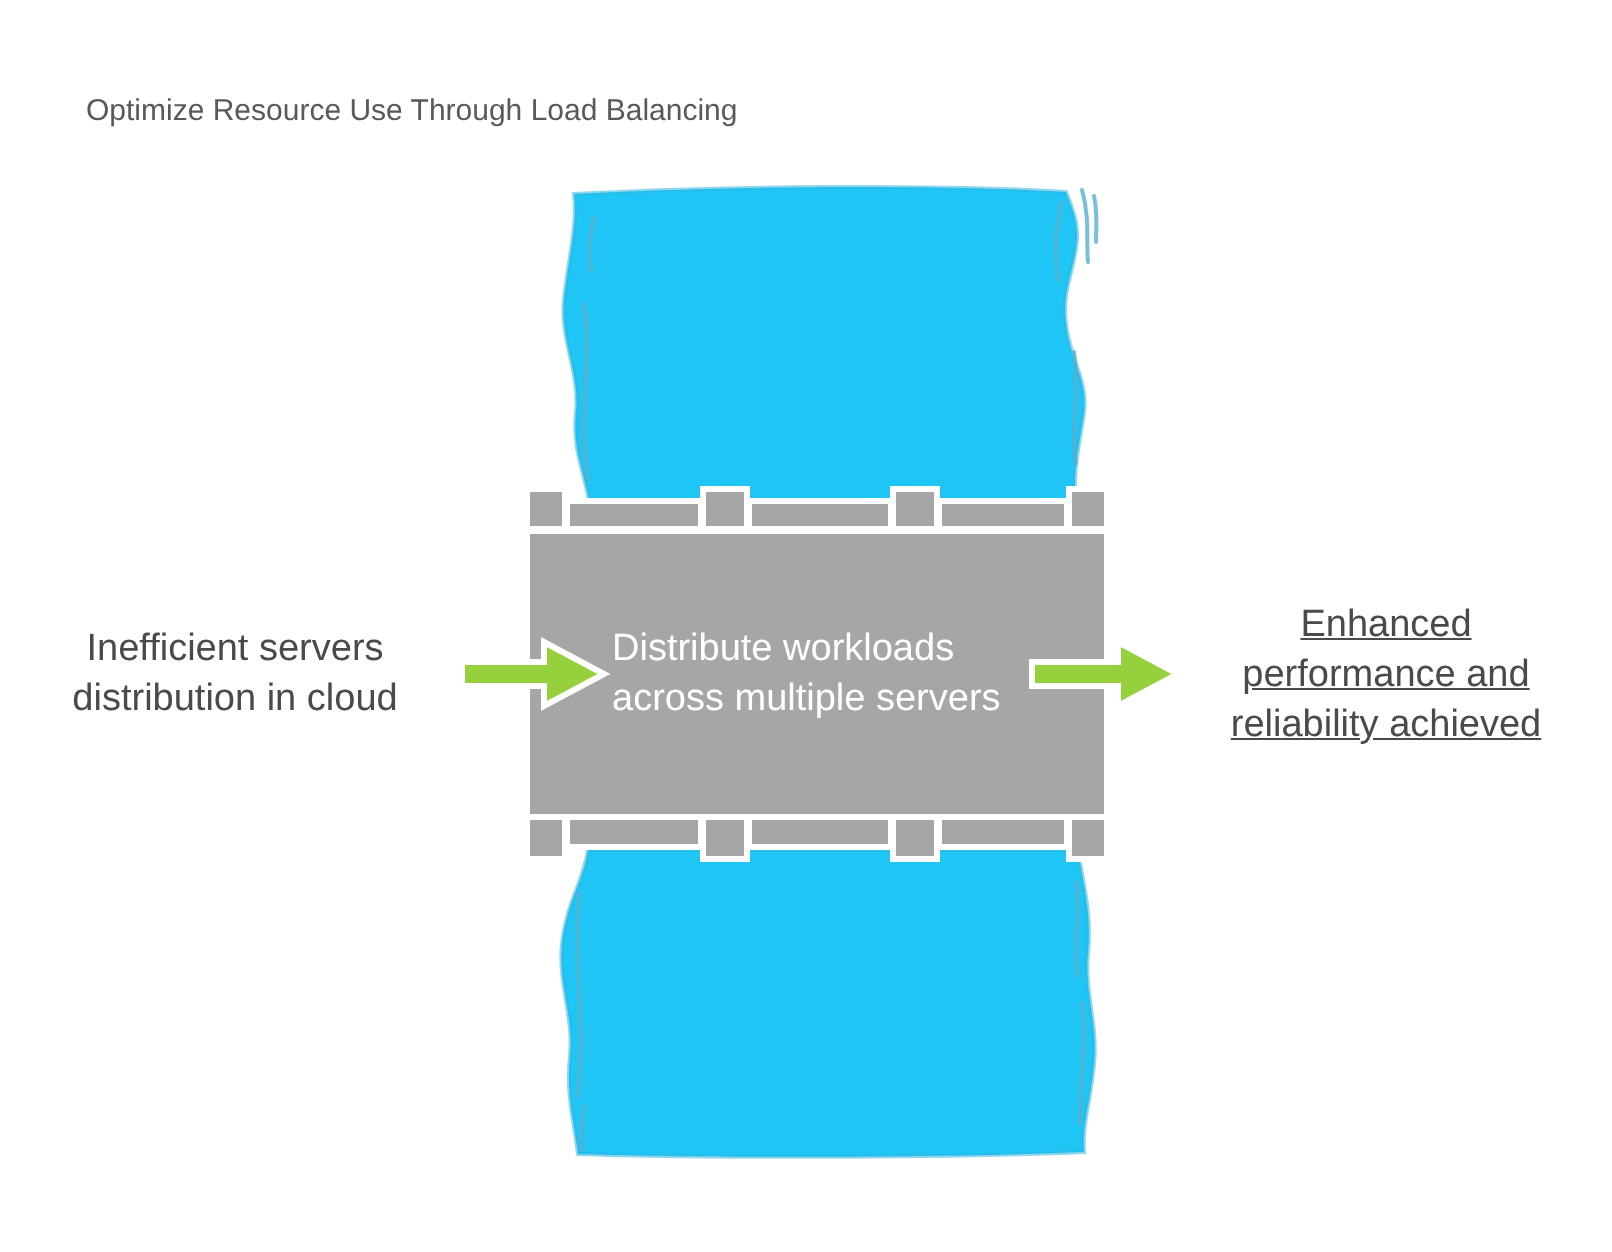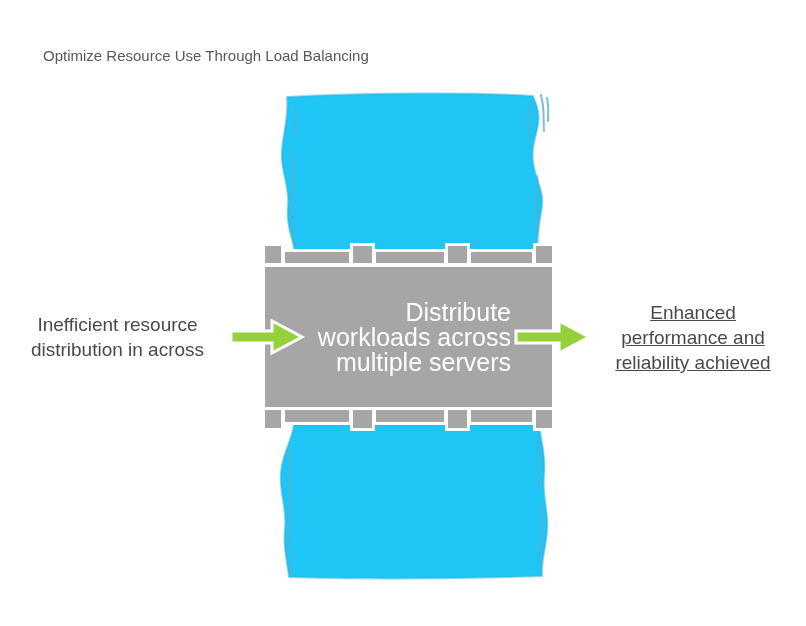--- a/index.html
+++ b/index.html
@@ -19,22 +19,22 @@
   #left-label{left:15px;top:312px;width:205px;}
   #right-label{left:608px;top:300px;width:170px;text-decoration:underline;}
   #water-svg{left:0;top:0;z-index:0;}
   #arrow-svg{left:0;top:0;z-index:3;pointer-events:none;}
   .process-box{
     left:265px;top:267px;width:287px;height:140px;z-index:2;
     background:var(--structure,#A6A6A6);
     display:flex;align-items:center;justify-content:center;
   }
   .process-box-inner{
-    width:205px;text-align:right;color:var(--process-text,#FFFFFF);
-    font-size:25px;line-height:25px;
+    width:205px;text-align:left;color:var(--process-text,#FFFFFF);
+    font-size:19px;line-height:25px;
   }
   .bolt,.plate{
     position:absolute;background:var(--structure,#A6A6A6);
     box-shadow:0 0 0 3px #fff;z-index:2;
   }
   .bolt{height:17px;}
   .plate{height:11px;}
   .bolt.bottom{height:18px;}
   .plate.bottom{height:12px;}
 </style>
@@ -106,16 +106,16 @@
     <div class="plate bottom" style="left:471px;top:410px;width:61px;"></div>
     <div class="bolt bottom" style="left:536px;top:410px;width:16px;"></div>
   </div>
 
   <svg id="arrow-svg" class="abs" width="806" height="626" viewBox="0 0 806 626">
     <path style="fill:var(--arrow,#96D03C);stroke:#fff;stroke-width:3;stroke-linejoin:miter" d="M231,331 L272,331 L272,321 L302,337 L272,353 L272,343 L231,343 Z"></path>
     <path style="fill:var(--arrow,#96D03C);stroke:#fff;stroke-width:3;stroke-linejoin:miter" d="M516,331 L559,331 L559,321 L589,337 L559,353 L559,343 L516,343 Z"></path>
   </svg>
 
   <div class="title abs">Optimize Resource Use Through Load Balancing</div>
-  <div id="left-label" class="side-label abs">Inefficient resource distribution in across</div>
+  <div id="left-label" class="side-label abs">Inefficient servers distribution in cloud</div>
   <div id="right-label" class="side-label abs">Enhanced performance and reliability achieved</div>
 
 </div>
 
 </body></html>

